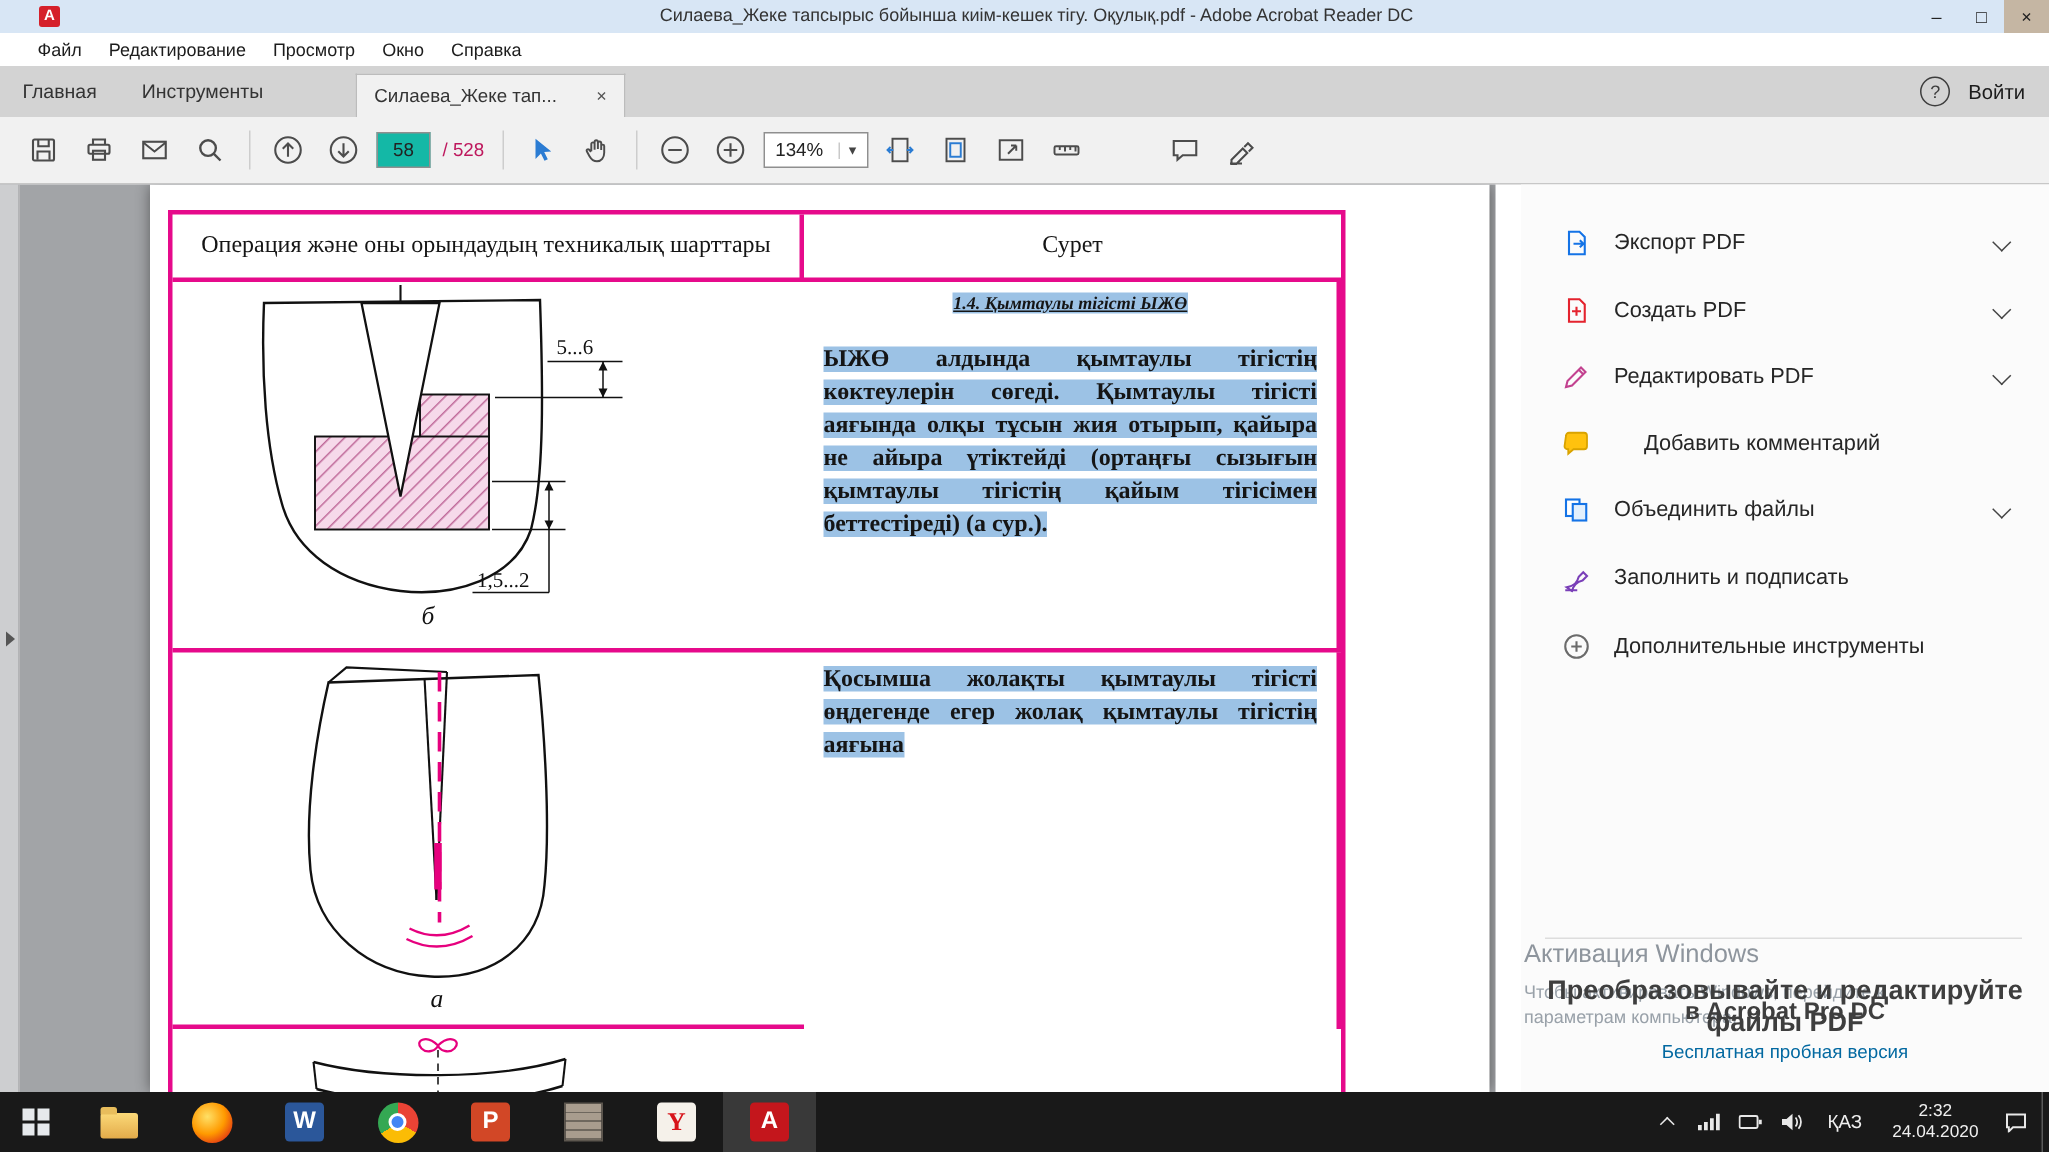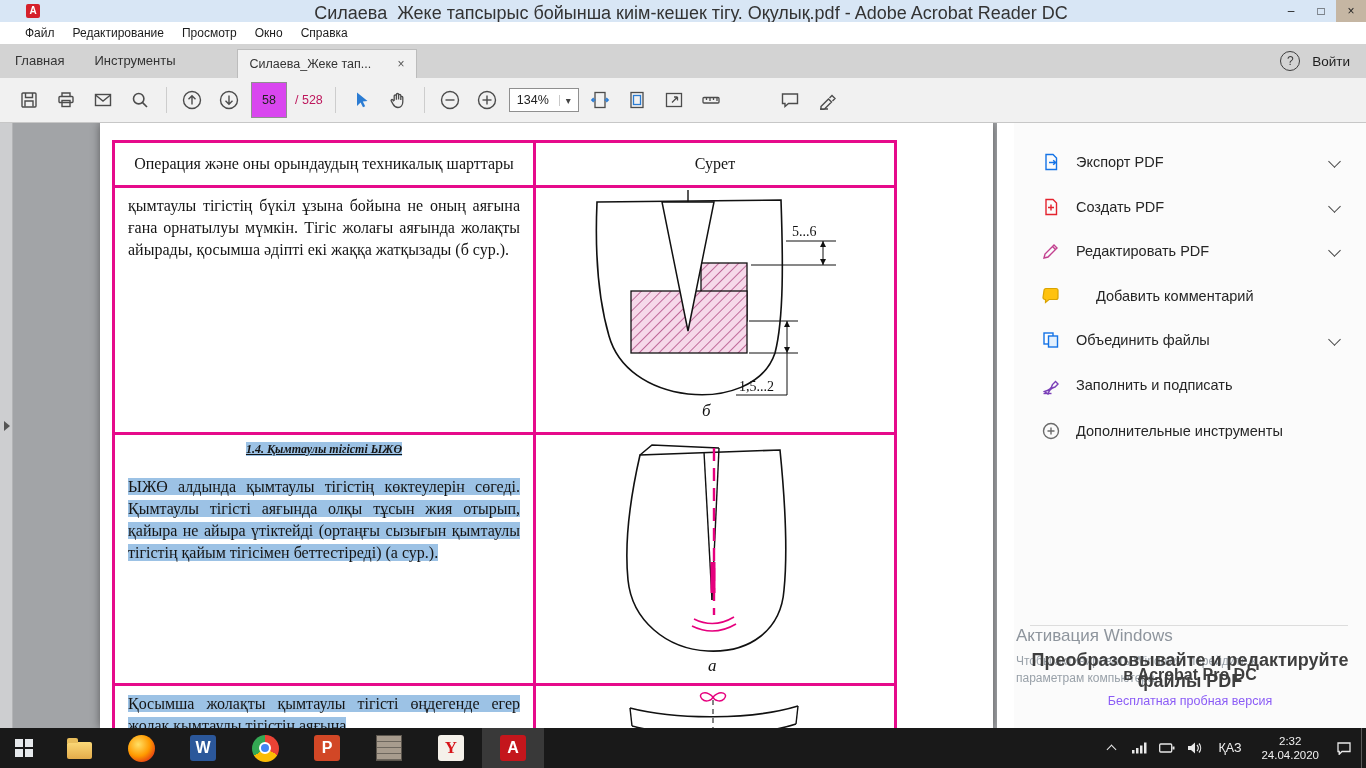--- a/index.html
+++ b/index.html
@@ -4,21 +4,21 @@
 <style>
   * { margin:0; padding:0; box-sizing:border-box; }
   html,body { width:1366px; height:768px; overflow:hidden; }
   body { font-family:"Liberation Sans","DejaVu Sans",sans-serif; background:#fff; }
   .screen { position:relative; width:1366px; height:768px; overflow:hidden; }
 
   
   .titlebar { position:absolute; top:0; left:0; right:0; height:22px; background:#d8e6f5; }
   .app-ico { position:absolute; left:26px; top:4px; width:14px; height:14px; background:#d5202a; border-radius:2px;
              color:#fff; font-size:10px; font-weight:bold; text-align:center; line-height:14px; }
-  .win-title { position:absolute; left:16px; right:0; top:3px; text-align:center; font-size:18px; color:#333; }
+  .win-title { position:absolute; left:16px; right:0; top:3px; text-align:center; font-size:12px; color:#333; }
   .winbtns { position:absolute; right:0; top:0; height:22px; display:flex; }
   .winbtn { width:30px; height:22px; display:flex; align-items:center; justify-content:center; font-size:12px; color:#222; }
   .winbtn.close { background:#c5b6a3; }
 
   
   .menubar { position:absolute; top:22px; left:0; right:0; height:22px; background:#fff; display:flex; align-items:center; padding-left:16px; }
   .menu-item { font-size:12px; color:#1c1c1c; padding:3px 9px; }
 
   
   .tabbar { position:absolute; top:44px; left:0; right:0; height:34px; background:#d3d3d3; display:flex; align-items:flex-end; }
@@ -29,57 +29,57 @@
   .tab-close { color:#555; font-size:12px; padding:0 2px; }
   .tabbar-right { margin-left:auto; display:flex; align-items:center; gap:12px; padding-right:16px; margin-bottom:7px; }
   .help-circle { width:20px; height:20px; border:1.5px solid #3d3d3d; border-radius:50%; display:flex; align-items:center; justify-content:center; font-size:12px; color:#3d3d3d; }
   .signin { font-size:13.5px; color:#1c1c1c; }
 
   
   .toolbar { position:absolute; top:78px; left:0; right:0; height:45px; background:#f1f1f1; border-bottom:1px solid #c7c7c7;
              display:flex; align-items:center; padding-left:14px; }
   .tool { width:30px; height:30px; display:flex; align-items:center; justify-content:center; margin-right:7px; border-radius:2px; }
   .tb-sep { width:1px; height:26px; background:#cdcdcd; margin:0 10px 0 4px; }
-  .page-box { width:36px; height:36px; background:#d946ef; border:1px solid #8f8f8f; font-size:12.5px; text-align:center; color:#222; font-family:inherit; }
+  .page-box { width:36px; height:24px; background:#14b8a6; border:1px solid #8f8f8f; font-size:12.5px; text-align:center; color:#222; font-family:inherit; }
   .page-total { font-size:12.5px; color:#be185d; margin:0 8px; white-space:nowrap; }
   .zoom-box { height:24px; background:#fff; border:1px solid #8f8f8f; font-size:12.5px; color:#222; display:flex; align-items:center; padding:0 7px; gap:10px; margin-right:6px; }
   .zoom-caret { font-size:10px; color:#444; border-left:1px solid #c9c9c9; padding-left:6px; }
 
   
   .main { position:absolute; top:123px; left:0; width:1366px; height:605px; }
   .docarea { position:absolute; left:0; top:0; width:997px; height:605px; background:#a2a4a7; overflow:hidden; }
   .navstrip { position:absolute; left:0; top:0; width:13px; height:605px; background:#cdced0; border-right:1px solid #b3b4b6; }
   .nav-arrow { position:absolute; left:4px; top:298px; width:0; height:0; border-left:6px solid #555; border-top:5px solid transparent; border-bottom:5px solid transparent; }
   .page { position:absolute; left:100px; top:0; width:893px; height:605px; background:#fff; box-shadow:0 0 9px rgba(0,0,0,.45); overflow:hidden; }
 
   .ptable { position:absolute; left:12px; top:17px; width:785px; border:3px solid #e60a8b;
             display:grid; grid-template-columns:421px 1fr; grid-template-rows:45px 247px 251px 60px; }
   .cell { font-family:"Liberation Serif","DejaVu Serif",serif; color:#151515; overflow:hidden; position:relative; }
   .c-left { border-right:3px solid #e60a8b; }
   .c-bb { border-bottom:3px solid #e60a8b; }
   .hdr { display:flex; align-items:center; justify-content:center; text-align:center; font-size:16px; line-height:1.25; padding:2px 10px; }
   .body-txt { padding:7px 13px 0; font-size:16px; line-height:22px; text-align:justify; }
-  .hl { background:#9cc2e5; }
+  .hl { background:#9cc2e5;font-weight:bold; }
   .sec-title { text-align:center; padding-top:7px; font-size:12px;text-decoration:underline; }
   .sec-title span { font-weight:bold; font-style:italic; }
   .fig-cell svg { position:absolute; left:0; top:0; }
   .dim-txt { font-family:"Liberation Serif","DejaVu Serif",serif; font-size:14px; fill:#111; }
   .fig-lbl { font-family:"Liberation Serif","DejaVu Serif",serif; font-size:17px; font-style:italic; fill:#111; }
 
   
   .sidebar { position:absolute; left:1014px; top:0; width:352px; height:605px; background:#fbfbfb; }
   .side-item { position:absolute; left:0; width:100%; height:44px; display:flex; align-items:center; padding-left:27px; gap:15px; font-size:14.5px; color:#262626; }
   .chev { position:absolute; right:27px; top:17px; width:9px; height:9px; border-right:1.7px solid #444; border-bottom:1.7px solid #444; transform:rotate(45deg); }
   .side-divider { position:absolute; left:16px; right:18px; top:502px; height:1px; background:#ddd; }
   .wm1 { position:absolute; left:2px; top:503px; font-size:17px; color:#8e959d; }
   .wm2 { position:absolute; left:2px; top:531px; font-size:12px; color:#99a1a9; }
   .wm3 { position:absolute; left:2px; top:548px; font-size:12px; color:#99a1a9; }
   .promo1 { position:absolute; left:0; right:0; top:527px; text-align:center; font-size:18px; font-weight:bold; color:#3e3e3e; }
   .promo2 { position:absolute; left:0; right:0; top:543px; text-align:center; font-size:16px; font-weight:bold; color:#3e3e3e; }
-  .promo-link { position:absolute; left:0; right:0; top:571px; text-align:center; font-size:12.5px; color:#8b5cf6; }
+  .promo-link { position:absolute; left:0; right:0; top:571px; text-align:center; font-size:12.5px; color:#0369a1; }
 
   
   .taskbar { position:absolute; top:728px; left:0; right:0; height:40px; background:#191919; display:flex; align-items:center; }
   .tb-slot { width:62px; height:40px; display:flex; align-items:center; justify-content:center; }
   .start-slot { width:48px; }
   .winlogo { display:grid; grid-template-columns:8px 8px; grid-template-rows:8px 8px; gap:1.5px; }
   .winlogo div { background:#e6e9ec; }
   .folder { width:25px; height:17px; background:linear-gradient(#fbd978,#e3ab4a); border-radius:2px; position:relative; margin-top:4px; }
   .folder:before { content:""; position:absolute; left:0; top:-4px; width:11px; height:5px; background:#e8bd5c; border-radius:2px 2px 0 0; }
   .firefox { width:27px; height:27px; border-radius:50%; background:radial-gradient(circle at 38% 35%, #ffe066, #ff9a00 48%, #e33b13 80%); }
@@ -246,23 +246,20 @@
       <div class="navstrip">
         <div class="nav-arrow"></div>
       </div>
 
       <div class="page">
         <div class="ptable">
 
           <div class="cell c-left c-bb hdr">Операция және оны орындаудың техникалық шарттары</div>
           <div class="cell c-bb hdr">Сурет</div>
 
-          <div class="cell c-left c-bb body-txt">
-            <span>қымтаулы тігістің бүкіл ұзына бойына не оның аяғына ғана орнатылуы мүмкін. Тігіс жолағы аяғында жолақты айырады, қосымша әдіпті екі жаққа жатқызады (б сур.).</span>
-          </div>
           <div class="cell c-bb fig-cell">
             <svg width="358" height="244" viewBox="0 0 358 244">
               <defs>
                 <pattern id="hatch" width="7" height="7" patternUnits="userSpaceOnUse" patternTransform="rotate(45)">
                   <rect width="7" height="7" fill="#f6d9ea"></rect>
                   <line x1="0" y1="0" x2="0" y2="7" stroke="#c06a9a" stroke-width="2"></line>
                 </pattern>
               </defs>
               <path d="M61,14 L245,12 C247,70 248,130 239,165 C228,198 188,210 152,206 C112,201 82,180 73,148 C62,110 59,60 61,14 Z" fill="#fff" stroke="#111" stroke-width="1.6"></path>
               <rect x="165" y="75" width="46" height="58" fill="url(#hatch)" stroke="#111" stroke-width="1.3"></rect>

